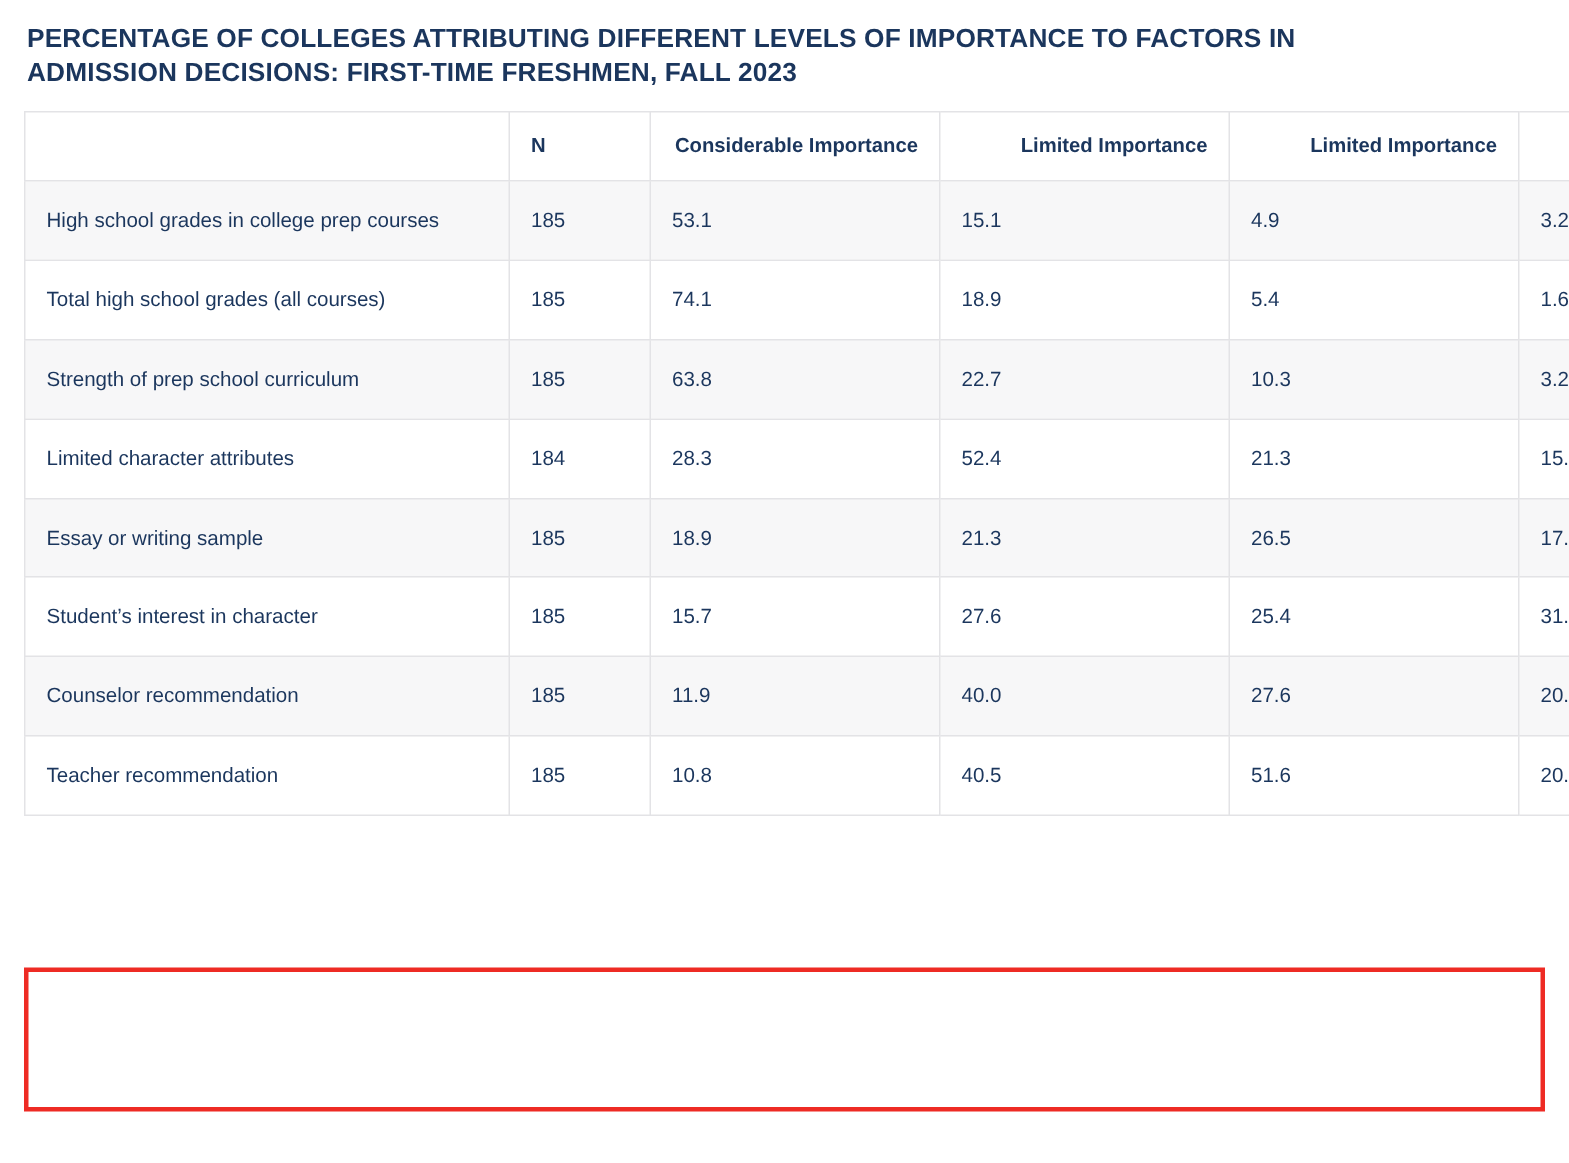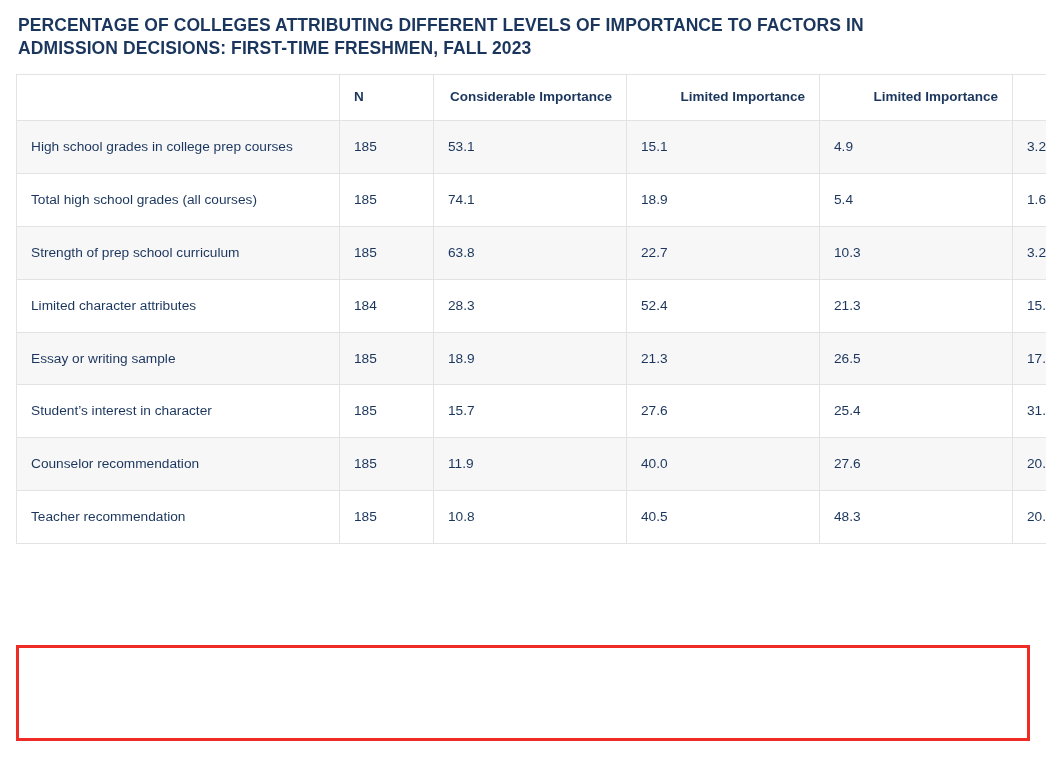--- a/index.html
+++ b/index.html
@@ -153,21 +153,21 @@
         <td>11.9</td>
         <td>40.0</td>
         <td>27.6</td>
         <td>20.5</td>
       </tr>
       <tr>
         <td class="factor">Teacher recommendation</td>
         <td>185</td>
         <td>10.8</td>
         <td>40.5</td>
-        <td>48.3</td>
+        <td>51.6</td>
         <td>20.5</td>
       </tr>
     </tbody>
   </table>
 
   <div class="highlight-box" style="border-color: rgb(238, 43, 36);"></div>
 
 </div>
 
 </body></html>

